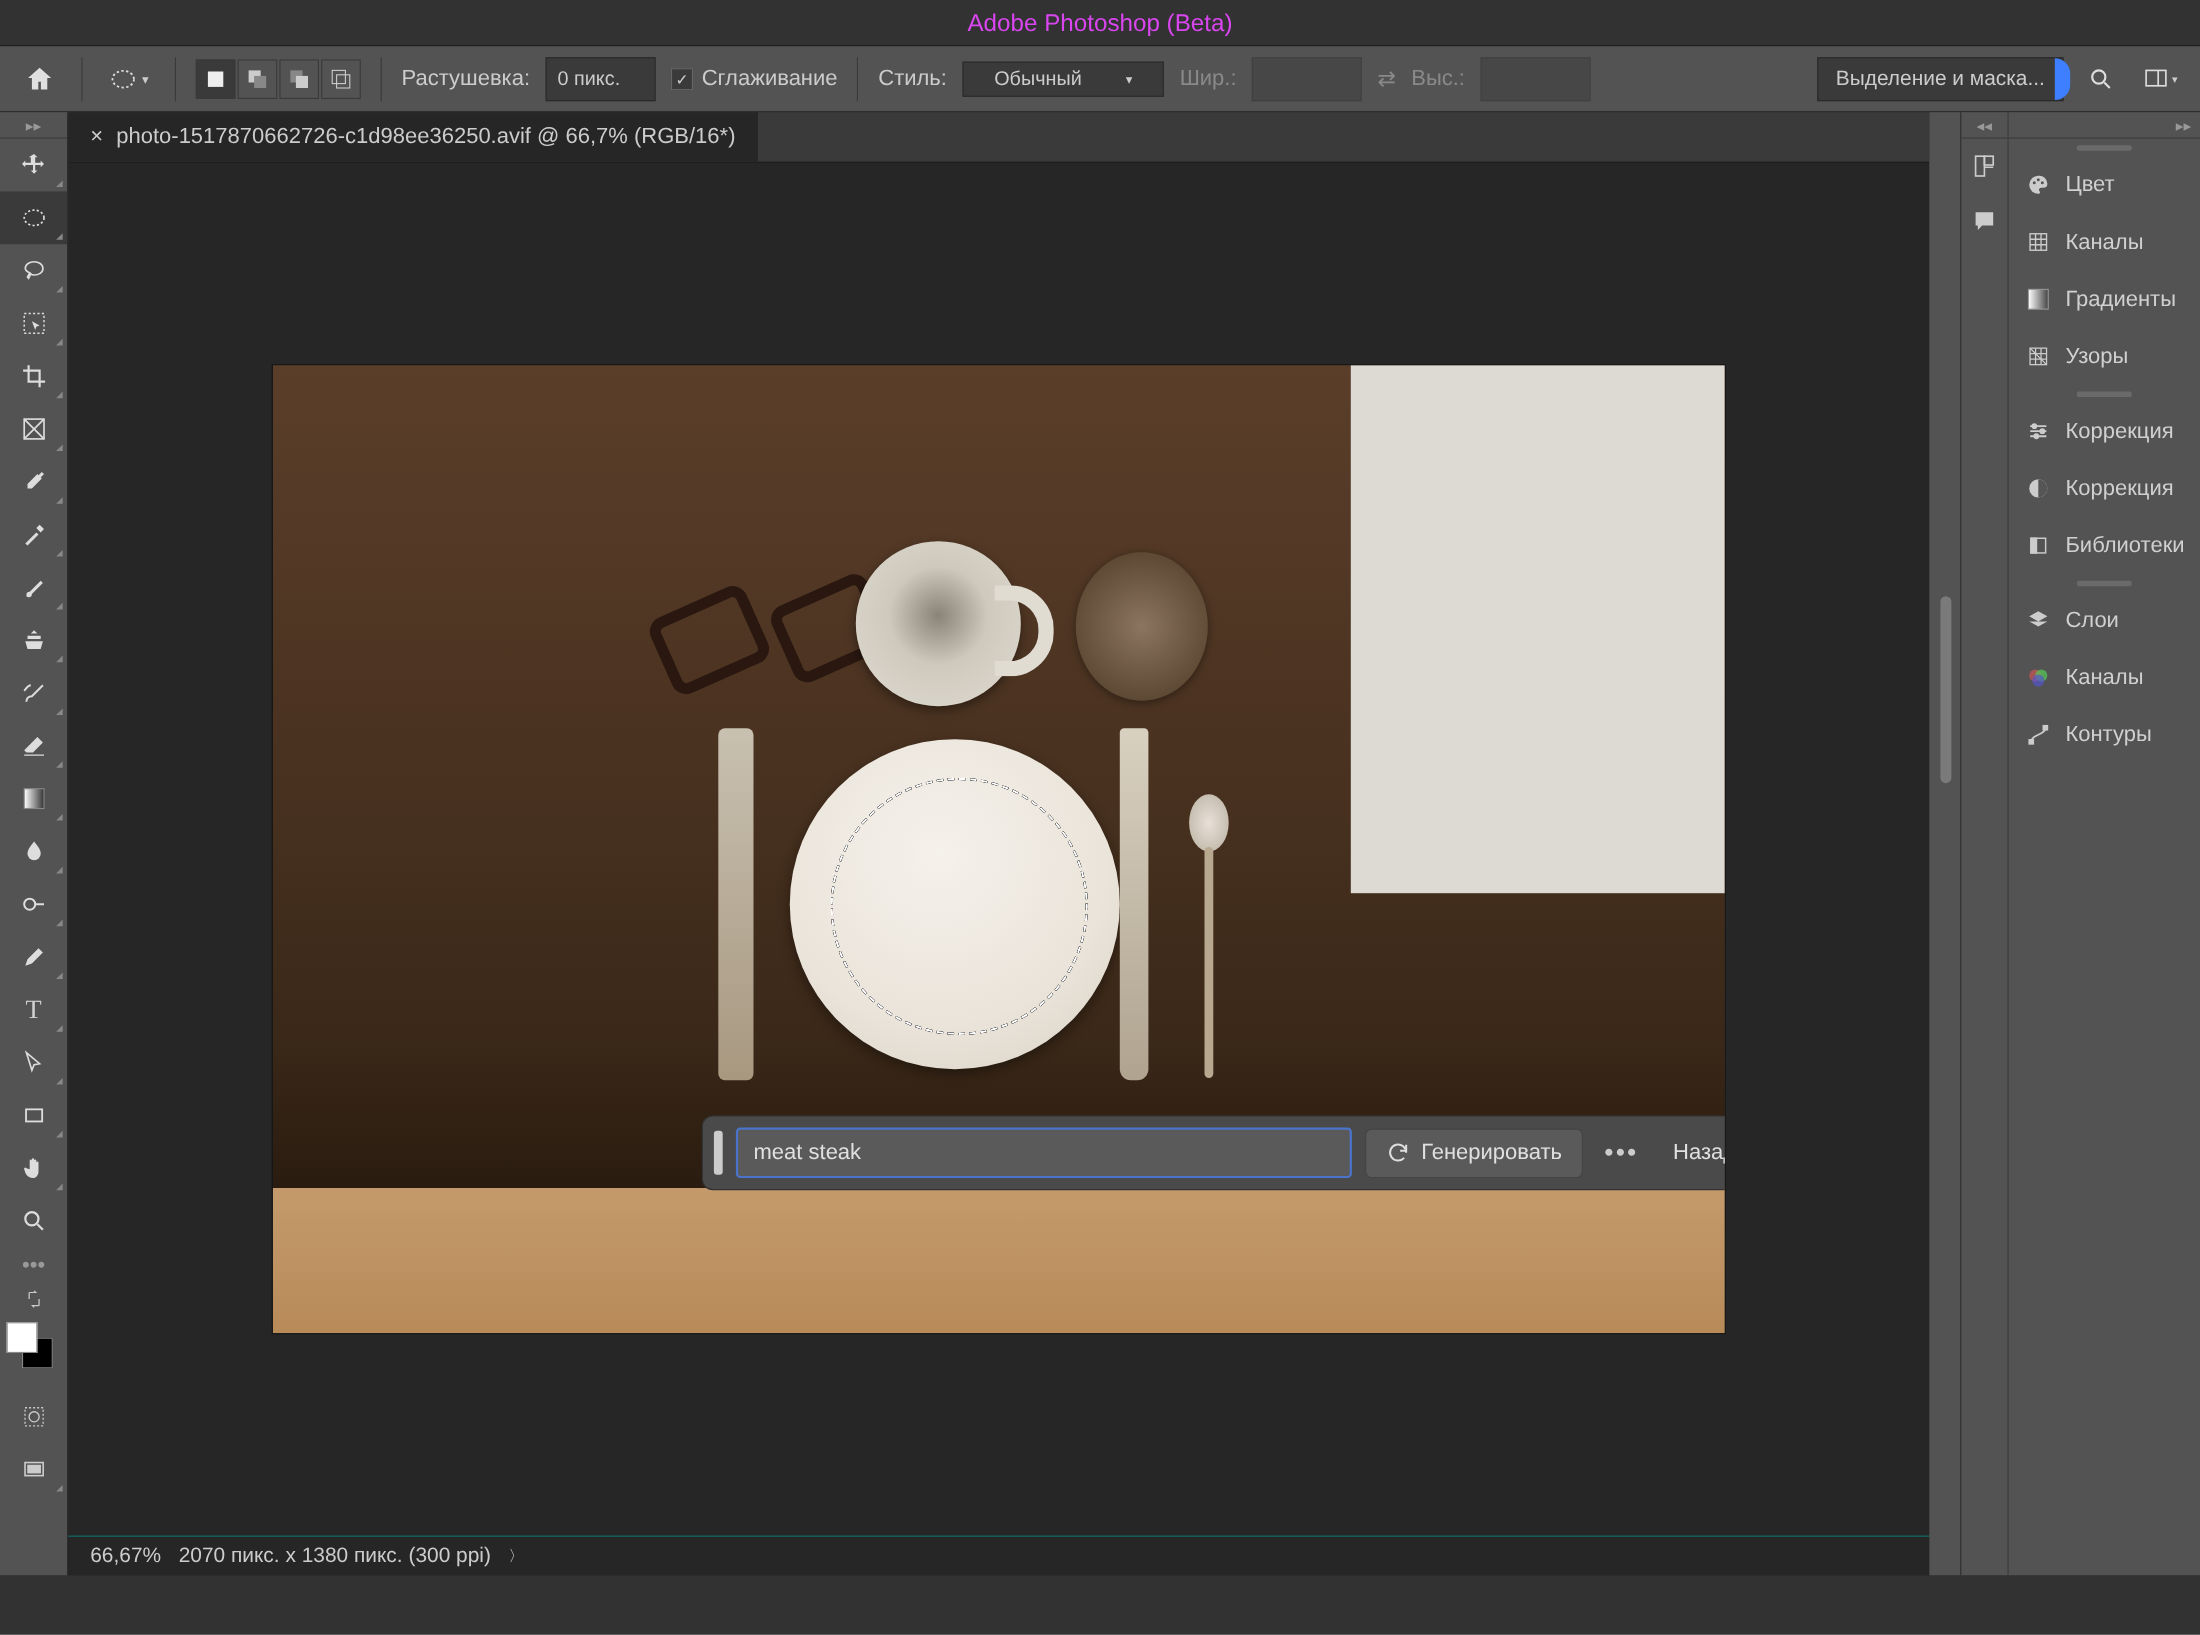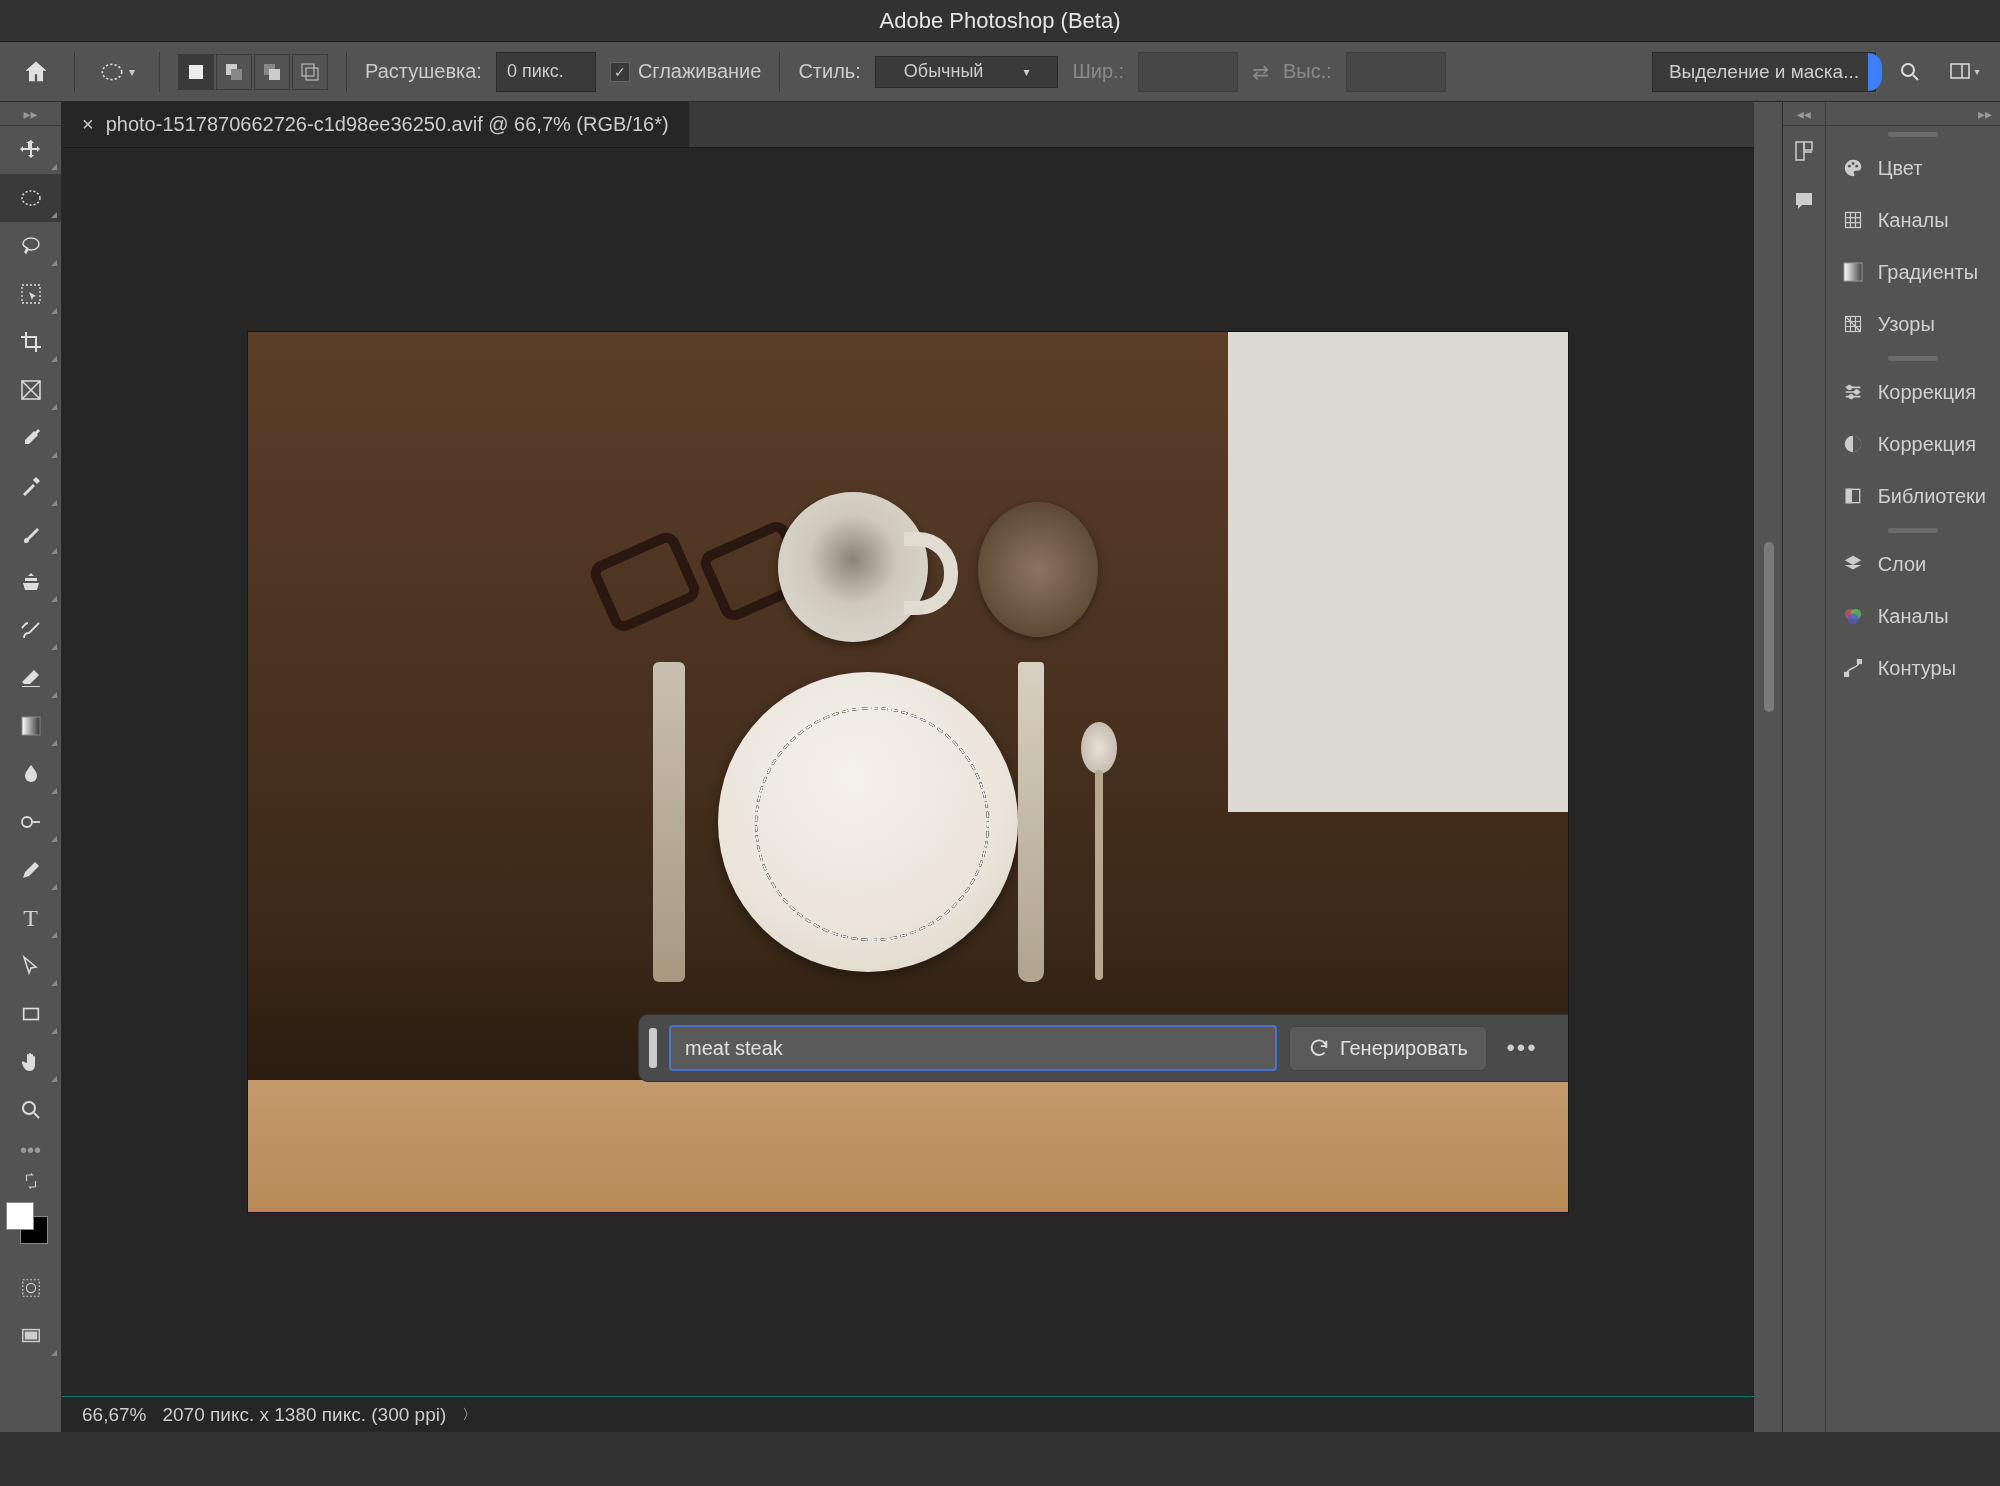--- a/index.html
+++ b/index.html
@@ -1,17 +1,17 @@
 <!DOCTYPE html>
 <html><head>
 <meta charset="utf-8">
 <style>
 *{margin:0;padding:0;box-sizing:border-box;font-family:-apple-system,BlinkMacSystemFont,"Segoe UI",sans-serif;}
 body{background:#323232;color:#ccc;width:2000px;height:1486px;overflow:hidden;font-size:20px;}
-.titlebar{height:42px;background:#323232;display:flex;align-items:center;justify-content:center;border-bottom:1px solid #1a1a1a;font-size:22px;color:#e5e5e5;}
+.titlebar{height:42px;background:#323232;display:flex;align-items:center;justify-content:center;border-bottom:1px solid #1a1a1a;font-size:22px;color:#d946ef;}
 .options-bar{height:60px;background:#535353;display:flex;align-items:center;padding:0 16px;gap:14px;border-bottom:1px solid #2a2a2a;font-size:20px;}
 .options-bar .sep{width:1px;height:40px;background:#3a3a3a;margin:0 4px;}
 .home-btn{width:40px;height:40px;display:flex;align-items:center;justify-content:center;color:#e0e0e0;}
 .tool-ind{display:flex;align-items:center;gap:4px;padding:4px 6px;}
 .sel-mode{display:flex;gap:2px;}
 .sel-mode .m{width:36px;height:36px;display:flex;align-items:center;justify-content:center;border:1px solid #3a3a3a;}
 .sel-mode .m.active{background:#3a3a3a;}
 .opt-label{color:#ccc;text-align:right;}
 .opt-input{background:#3a3a3a;border:1px solid #2a2a2a;color:#ccc;padding:4px 10px;width:100px;height:40px;font-size:18px;}
 .checkbox{display:flex;align-items:center;gap:8px;}
@@ -48,21 +48,21 @@
 .cv-glasses::before{left:0;top:10px;}
 .cv-glasses::after{right:0;top:45px;}
 .cv-fork{position:absolute;left:405px;top:330px;width:32px;height:320px;background:linear-gradient(180deg,#c8c0b0 0%,#a89880 100%);border-radius:6px;}
 .cv-knife{position:absolute;left:770px;top:330px;width:26px;height:320px;background:linear-gradient(180deg,#d8d0c0 0%,#b0a490 100%);border-radius:4px 4px 10px 10px;}
 .cv-spoon{position:absolute;left:833px;top:390px;width:36px;height:260px;}
 .cv-spoon::before{content:"";position:absolute;top:0;left:0;width:36px;height:52px;background:radial-gradient(ellipse,#e8e0d8 0%,#b8b0a0 100%);border-radius:50%;}
 .cv-spoon::after{content:"";position:absolute;top:48px;left:14px;width:8px;height:210px;background:#b8a890;border-radius:4px;}
 .marquee{position:absolute;left:507px;top:375px;width:234px;height:234px;border-radius:50%;border:2px dashed #000;}
 .marquee::after{content:"";position:absolute;inset:-2px;border-radius:50%;border:2px dashed #fff;border-spacing:4px;mix-blend-mode:difference;}
 .gen-bar{position:absolute;left:390px;bottom:130px;display:flex;align-items:center;gap:12px;background:#4a4a4a;border:1px solid #333;border-radius:10px;padding:10px;}
-.gen-input{width:608px;height:46px;background:#5a5a5a;border:2px solid #4a74cc;color:#e0e0e0;padding:0 14px;font-size:20px;border-radius:4px;}
+.gen-input{width:560px;height:46px;background:#5a5a5a;border:2px solid #4a74cc;color:#e0e0e0;padding:0 14px;font-size:20px;border-radius:4px;}
 .gen-handle{width:8px;height:40px;background:#ccc;border-radius:3px;}
 .gen-btn{display:flex;align-items:center;gap:10px;background:#5a5a5a;border:1px solid #444;padding:10px 18px;border-radius:6px;color:#e0e0e0;font-size:20px;}
 .gen-more{width:46px;height:46px;display:flex;align-items:center;justify-content:center;color:#ccc;font-size:24px;letter-spacing:2px;}
 .gen-back{color:#e0e0e0;font-size:20px;padding:0 12px;}
 .status-bar{height:36px;background:#262626;display:flex;align-items:center;padding:0 20px;gap:16px;font-size:19px;color:#ccc;border-top:1px solid #0f766e;}
 .right-zone{display:flex;}
 .scroll-strip{width:28px;background:#535353;position:relative;}
 .scroll-thumb{position:absolute;right:8px;top:440px;width:10px;height:170px;background:#7a7a7a;border-radius:5px;}
 .right-panels{width:218px;background:#535353;border-left:1px solid #2a2a2a;display:flex;}
 .coll{width:60px;border-right:1px solid #3a3a3a;display:flex;flex-direction:column;}

